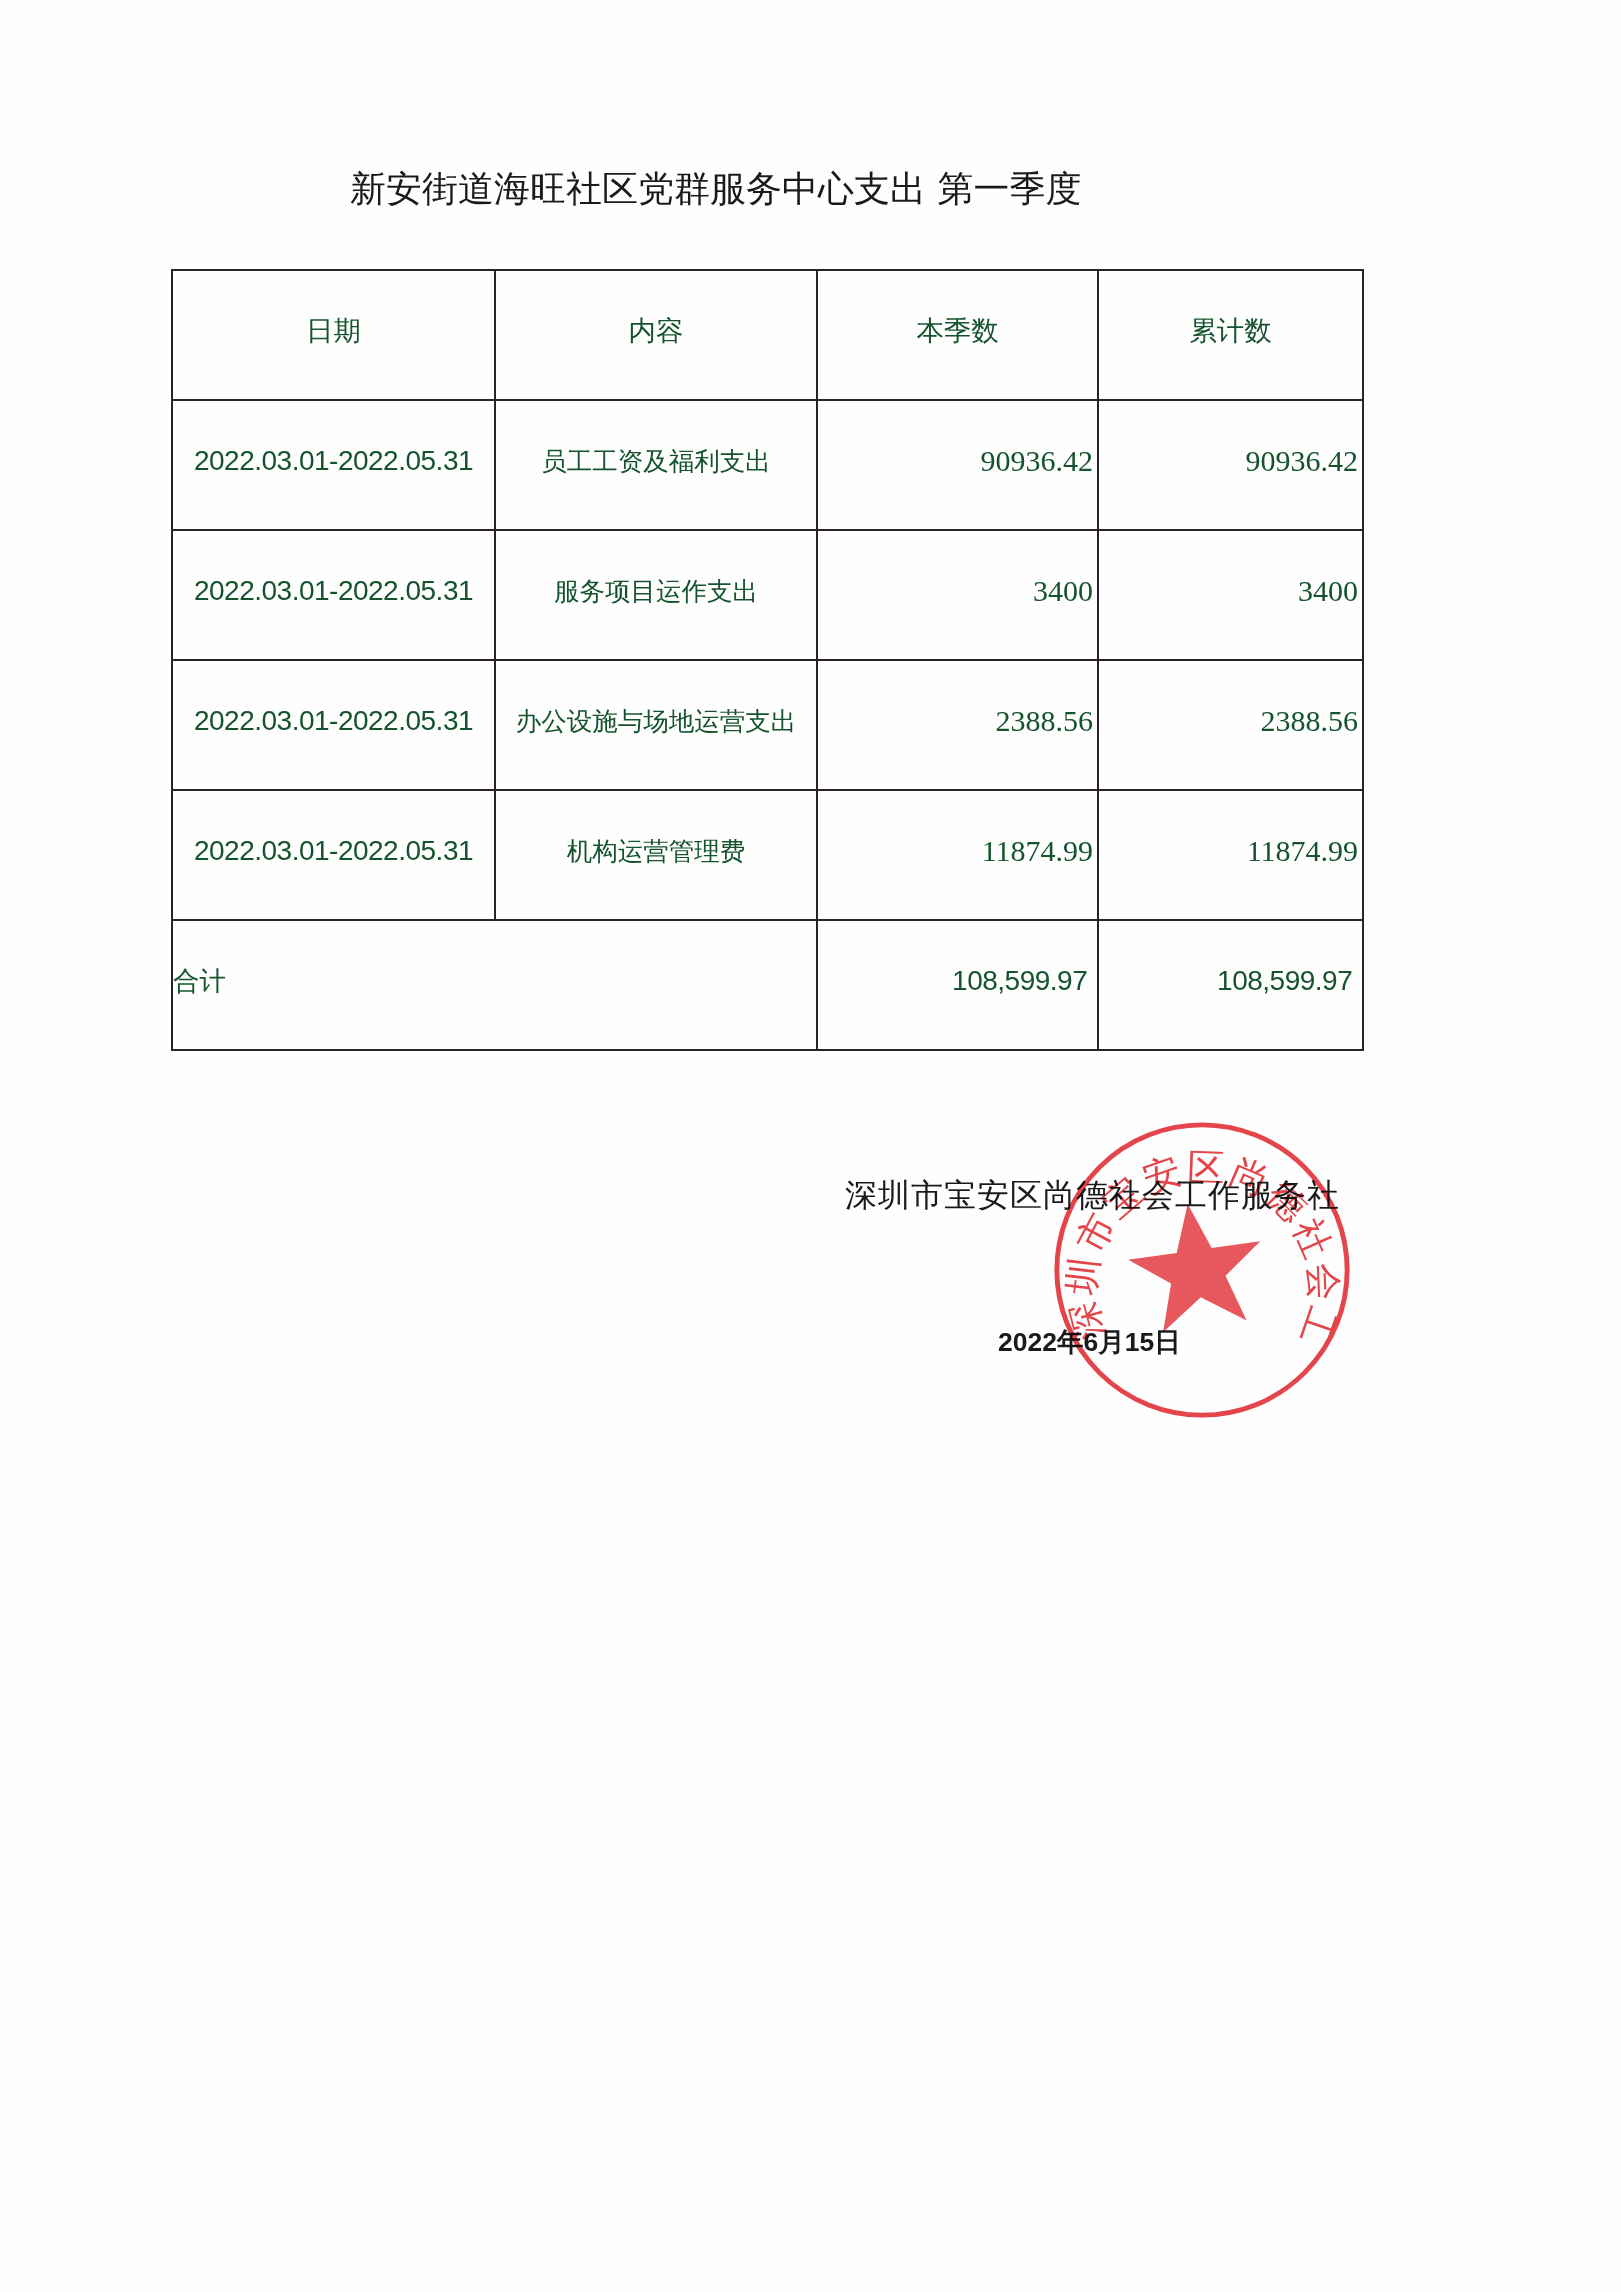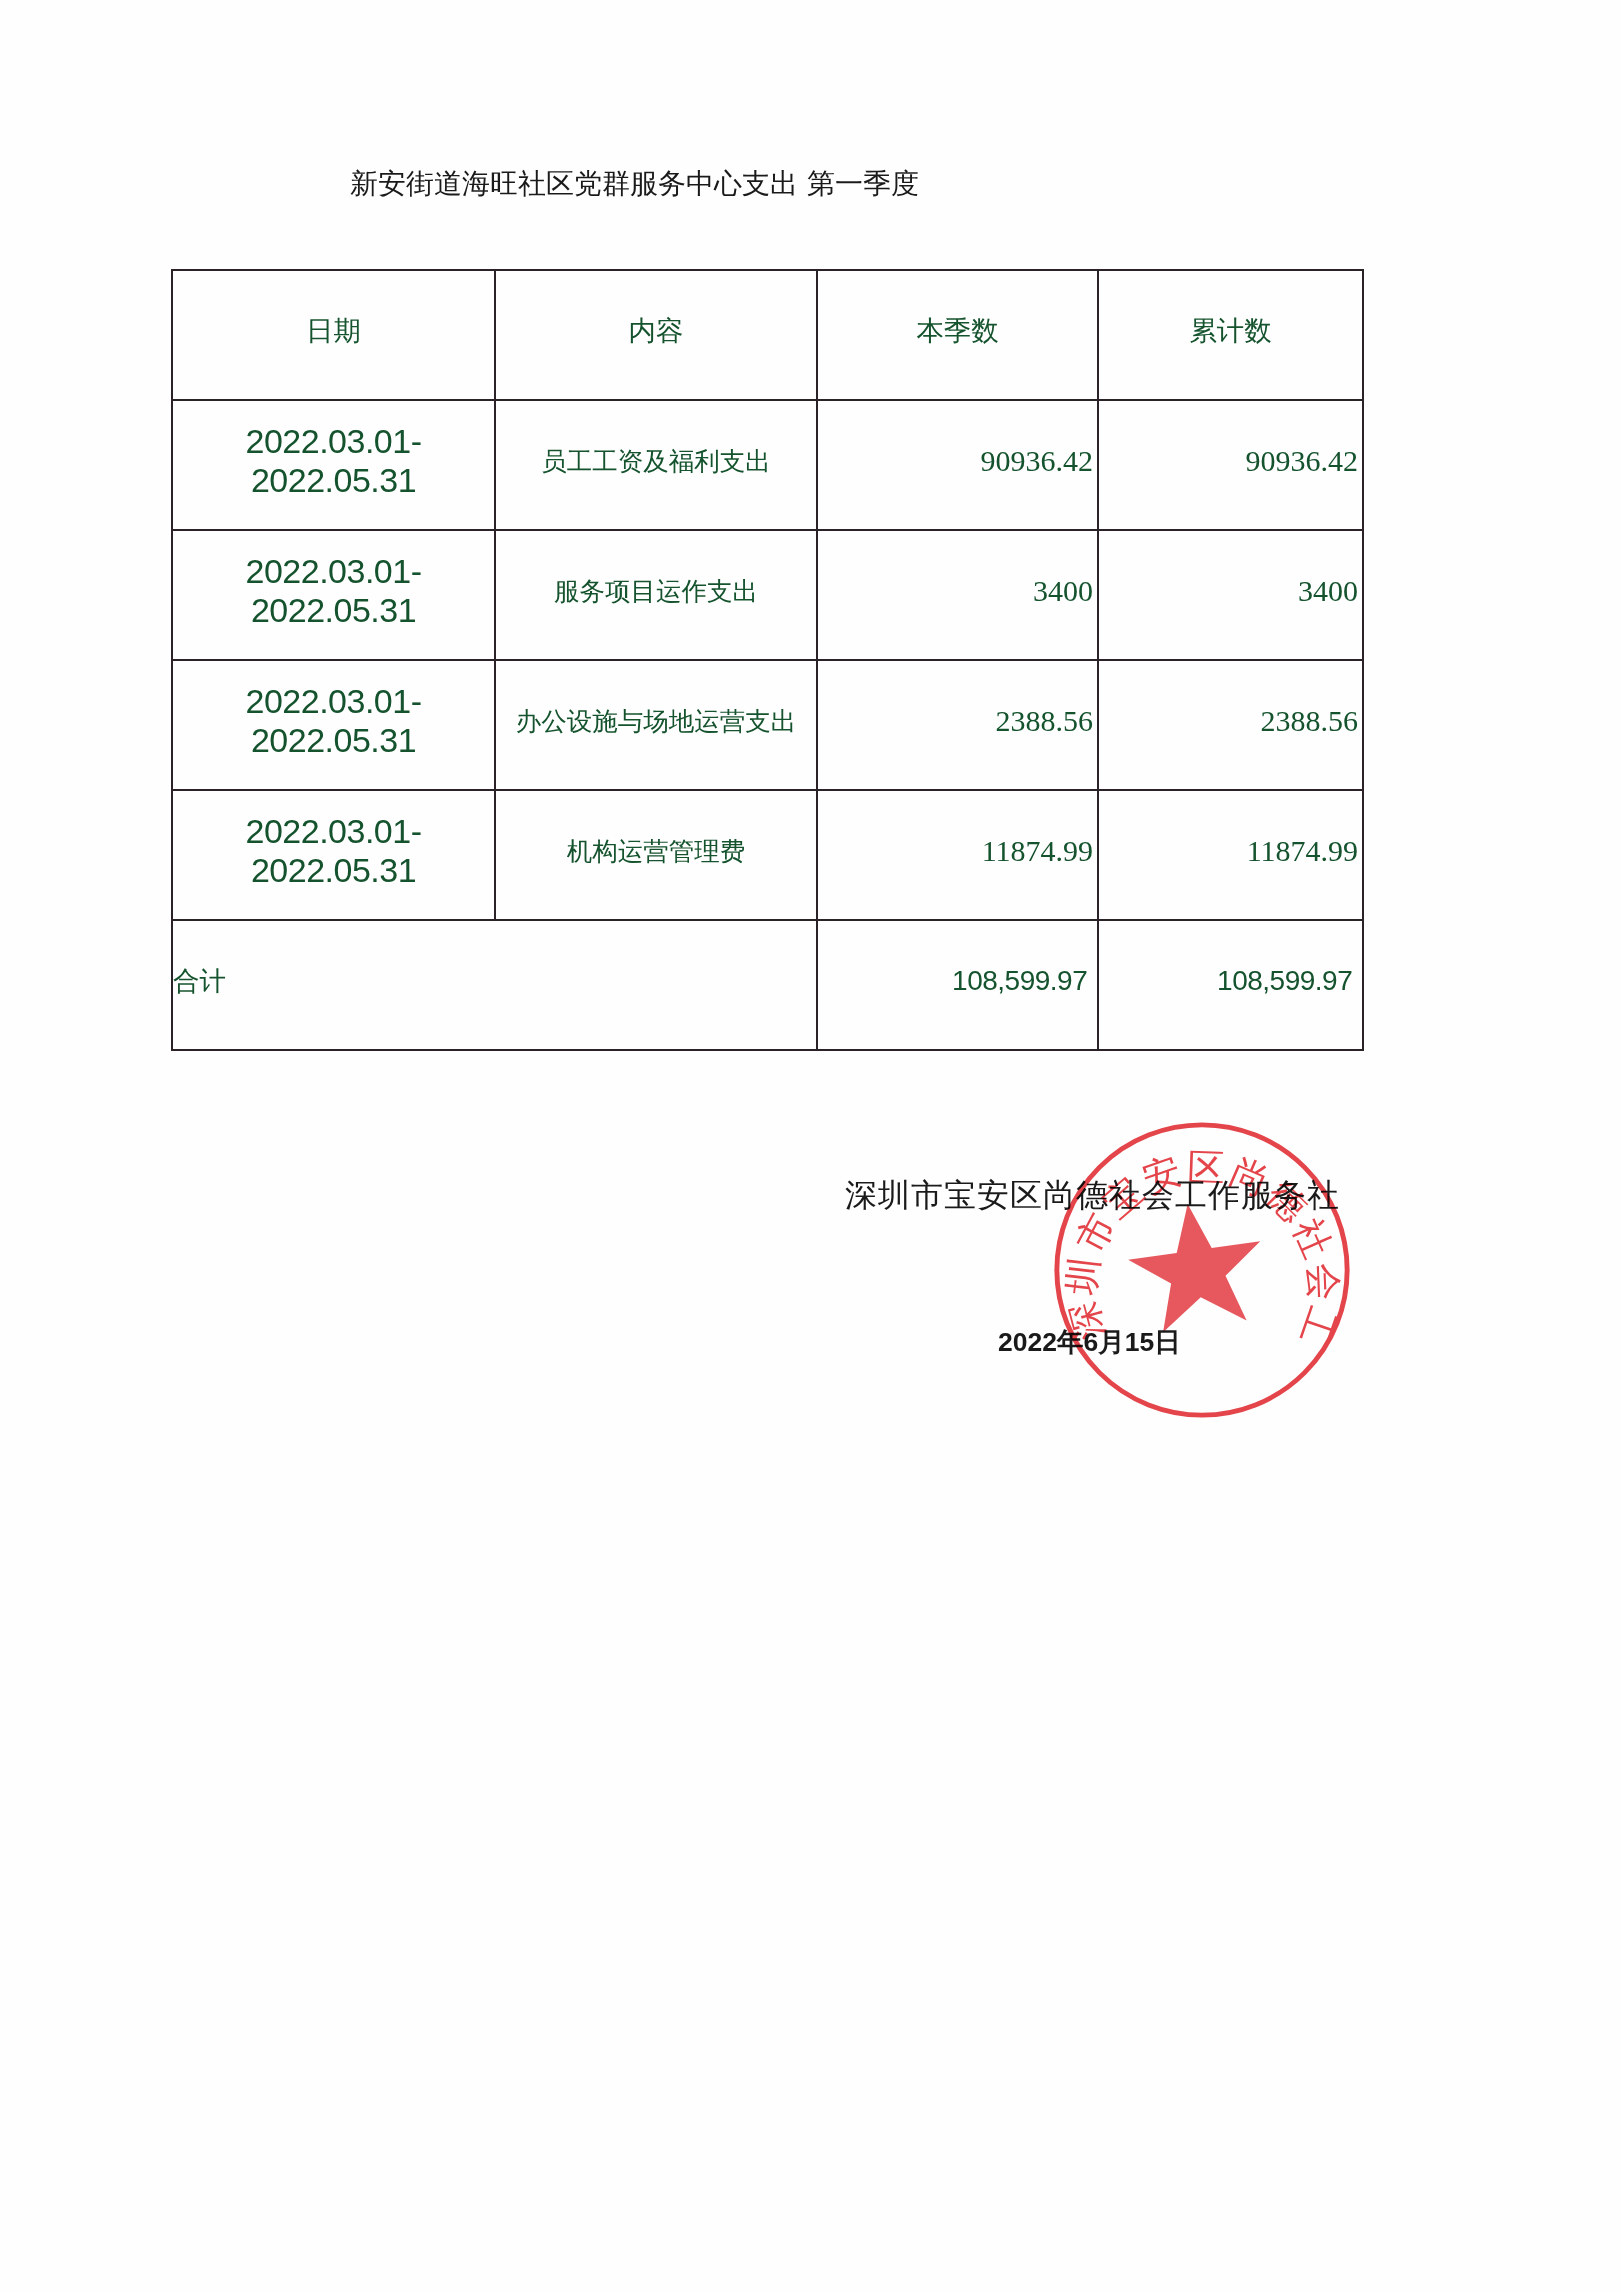--- a/index.html
+++ b/index.html
@@ -3,35 +3,35 @@
 <meta charset="utf-8">
 <style>
   html, body { margin: 0; padding: 0; background: #ffffff; }
   body { width: 1621px; height: 2293px; position: relative; overflow: hidden; }
   .page { position: absolute; left: 0; top: 0; width: 1621px; height: 2293px; background: #fefefe; }
 
   .doc-title {
     position: absolute; left: 294px; top: 165px; width: 980px;
     text-align: left; padding-left: 56px; box-sizing: border-box;
     font-family: "DejaVu Serif", "Liberation Serif", serif;
-    font-size: 28px; color: #1a1a1a; letter-spacing: 0px; white-space: nowrap;
+    font-size: 36px; color: #1a1a1a; letter-spacing: 0px; white-space: nowrap;
   }
 
   table.expense-table {
     position: absolute; left: 171px; top: 269px;
     width: 1192px; border-collapse: collapse; table-layout: fixed;
   }
   table.expense-table td, table.expense-table th {
     border: 2.9px solid #2a2226; padding: 0; height: 128px;
     color: #14532d; font-weight: normal;
   }
   col.c1 { width: 323px; } col.c2 { width: 322px; } col.c3 { width: 281px; } col.c4 { width: 265px; }
 
   .hdr { font-family: "DejaVu Sans", "Liberation Sans", sans-serif; font-size: 27.4px; text-align: center; }
-  .date-cell { font-family: "Liberation Sans", sans-serif; font-size: 34px; text-align: center; letter-spacing: -0.5px; margin-left: 44px; }
+  .date-cell { font-family: "Liberation Sans", sans-serif; font-size: 28px; text-align: center; letter-spacing: -0.5px; margin-left: 44px; }
   .content-cell { font-family: "DejaVu Sans", "Liberation Sans", sans-serif; font-size: 25.5px; text-align: center; }
   .num-cell { font-family: Liberation Serif, serif; font-size: 30px; text-align: right; padding-right: 3.9px !important; }
   .total-label { font-family: "DejaVu Sans", "Liberation Sans", sans-serif; font-size: 26.5px; text-align: left; }
   .total-num { font-family: "Liberation Sans", sans-serif; font-size: 28px; text-align: right; padding-right: 9.8px !important; letter-spacing: -0.5px; margin-top: 16px; }
   .cell-inner { position: relative; top: -3.9px; }
 
   .org-name {
     position: absolute; left: 845px; top: 1174px;
     font-family: "DejaVu Serif", "Liberation Serif", serif;
     font-size: 32px; color: #1a1a1a; white-space: nowrap; letter-spacing: 1px; z-index: 2;

